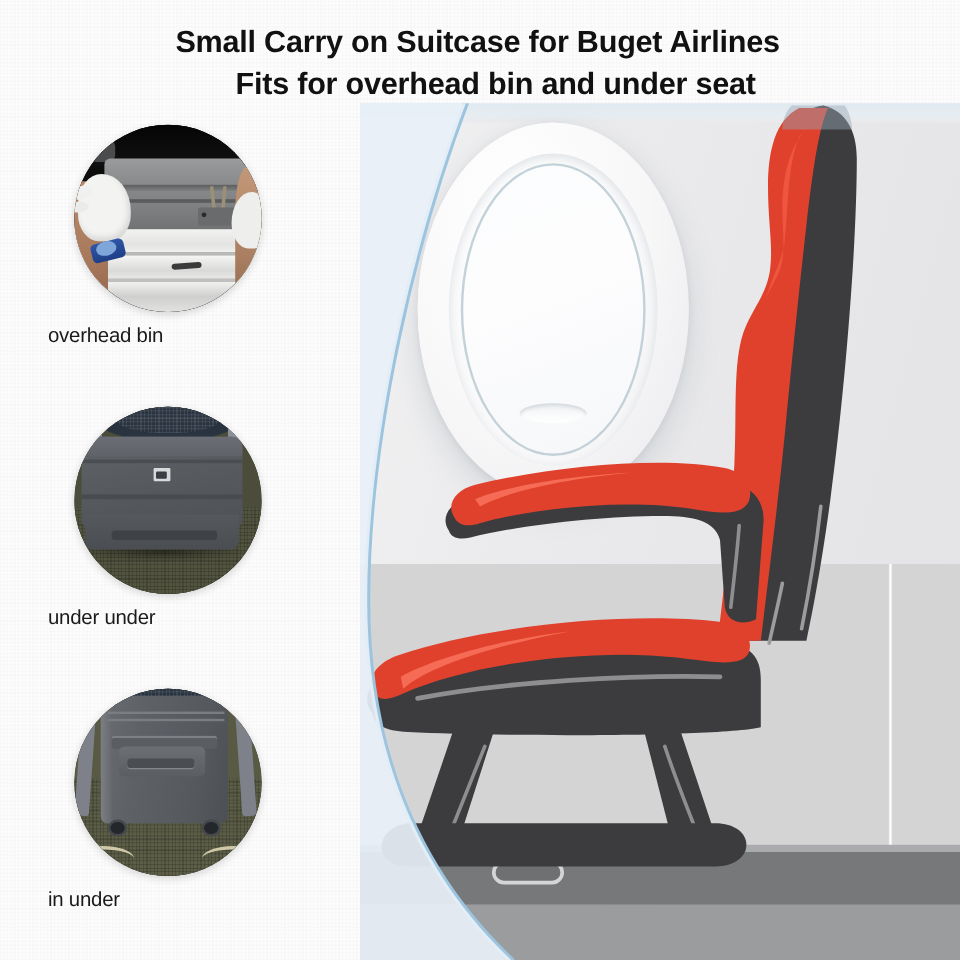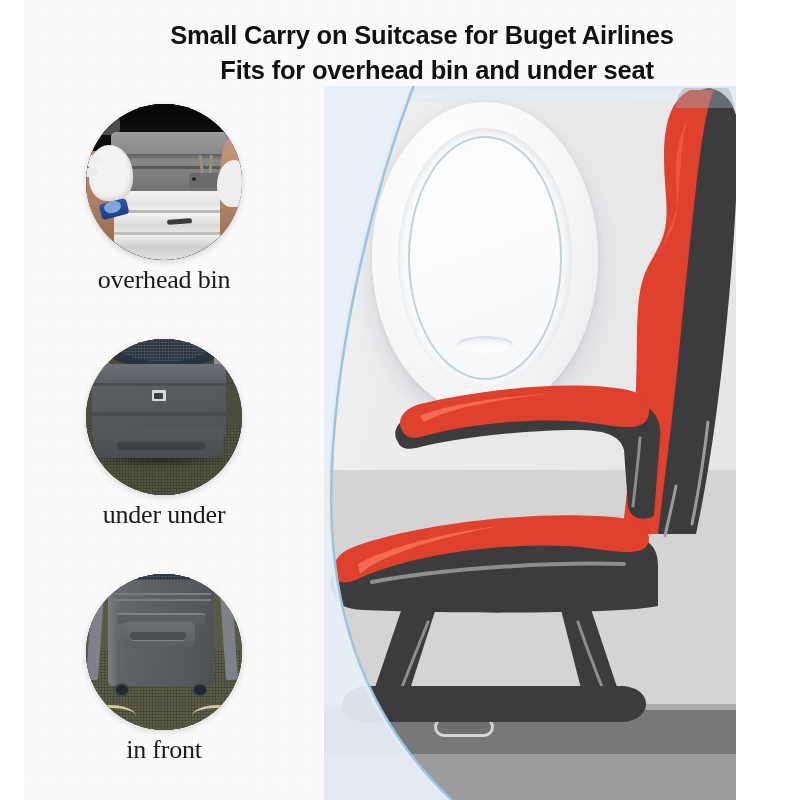--- a/index.html
+++ b/index.html
@@ -6,25 +6,24 @@
   html, body {
     margin: 0;
     padding: 0;
     background: #ffffff;
   }
   body {
     font-family: "Liberation Sans", sans-serif;
   }
   #stage {
     position: relative;
-    width: 712px;
+    width: 800px;
     height: 800px;
     overflow: hidden;
     background: #5eead4;
-    margin-left: 24px;
   }
   
   #paper-texture {
     position: absolute;
     inset: 0;
     background-color: #fcfcfc;
     background-image:
       repeating-linear-gradient(0deg, rgba(0,0,0,0.012) 0 1px, transparent 1px 3px),
       repeating-linear-gradient(90deg, rgba(0,0,0,0.012) 0 1px, transparent 1px 3px);
     pointer-events: none;
@@ -217,26 +216,24 @@
     overflow: hidden;
     background: #2b2b2b;
     box-shadow: 0 2px 7px rgba(0,0,0,0.16);
   }
   .photo-inner {
     position: absolute;
     inset: 0;
   }
   .photo-caption {
     margin-top: 8px;
-    text-align: center;
-    font-size: 26px;
+    font-size: 17px;
     color: #1a1a1a;
     line-height: 24px;
     letter-spacing: -0.2px;
-    font-family: Liberation Serif, serif;
   }
   #photo-1 { top: 104px; }
   #photo-2 { top: 339px; }
   #photo-3 { top: 574px; }
 
   
   .p1-bg { position:absolute; inset:0; background:#0d0d0e; }
   .p1-bin-ceiling { position:absolute; left:0; top:0; width:100%; height:22%;
      background: linear-gradient(180deg,#050505 0%, #111112 100%); }
   .p1-case { position:absolute; left:16%; top:18%; width:86%; height:40%;
@@ -540,16 +537,16 @@
         <div class="p3-ridge2"></div>
         <div class="p3-topbar"></div>
         <div class="p3-handleplate"></div>
         <div class="p3-handlebar"></div>
         <div class="p3-wheel-l"></div>
         <div class="p3-wheel-r"></div>
         <div class="p3-arc-l"></div>
         <div class="p3-arc-r"></div>
       </div>
     </div>
-    <div class="photo-caption">in front</div>
+    <div class="photo-caption">in under</div>
   </div>
 
 </div>
 
 </body></html>

